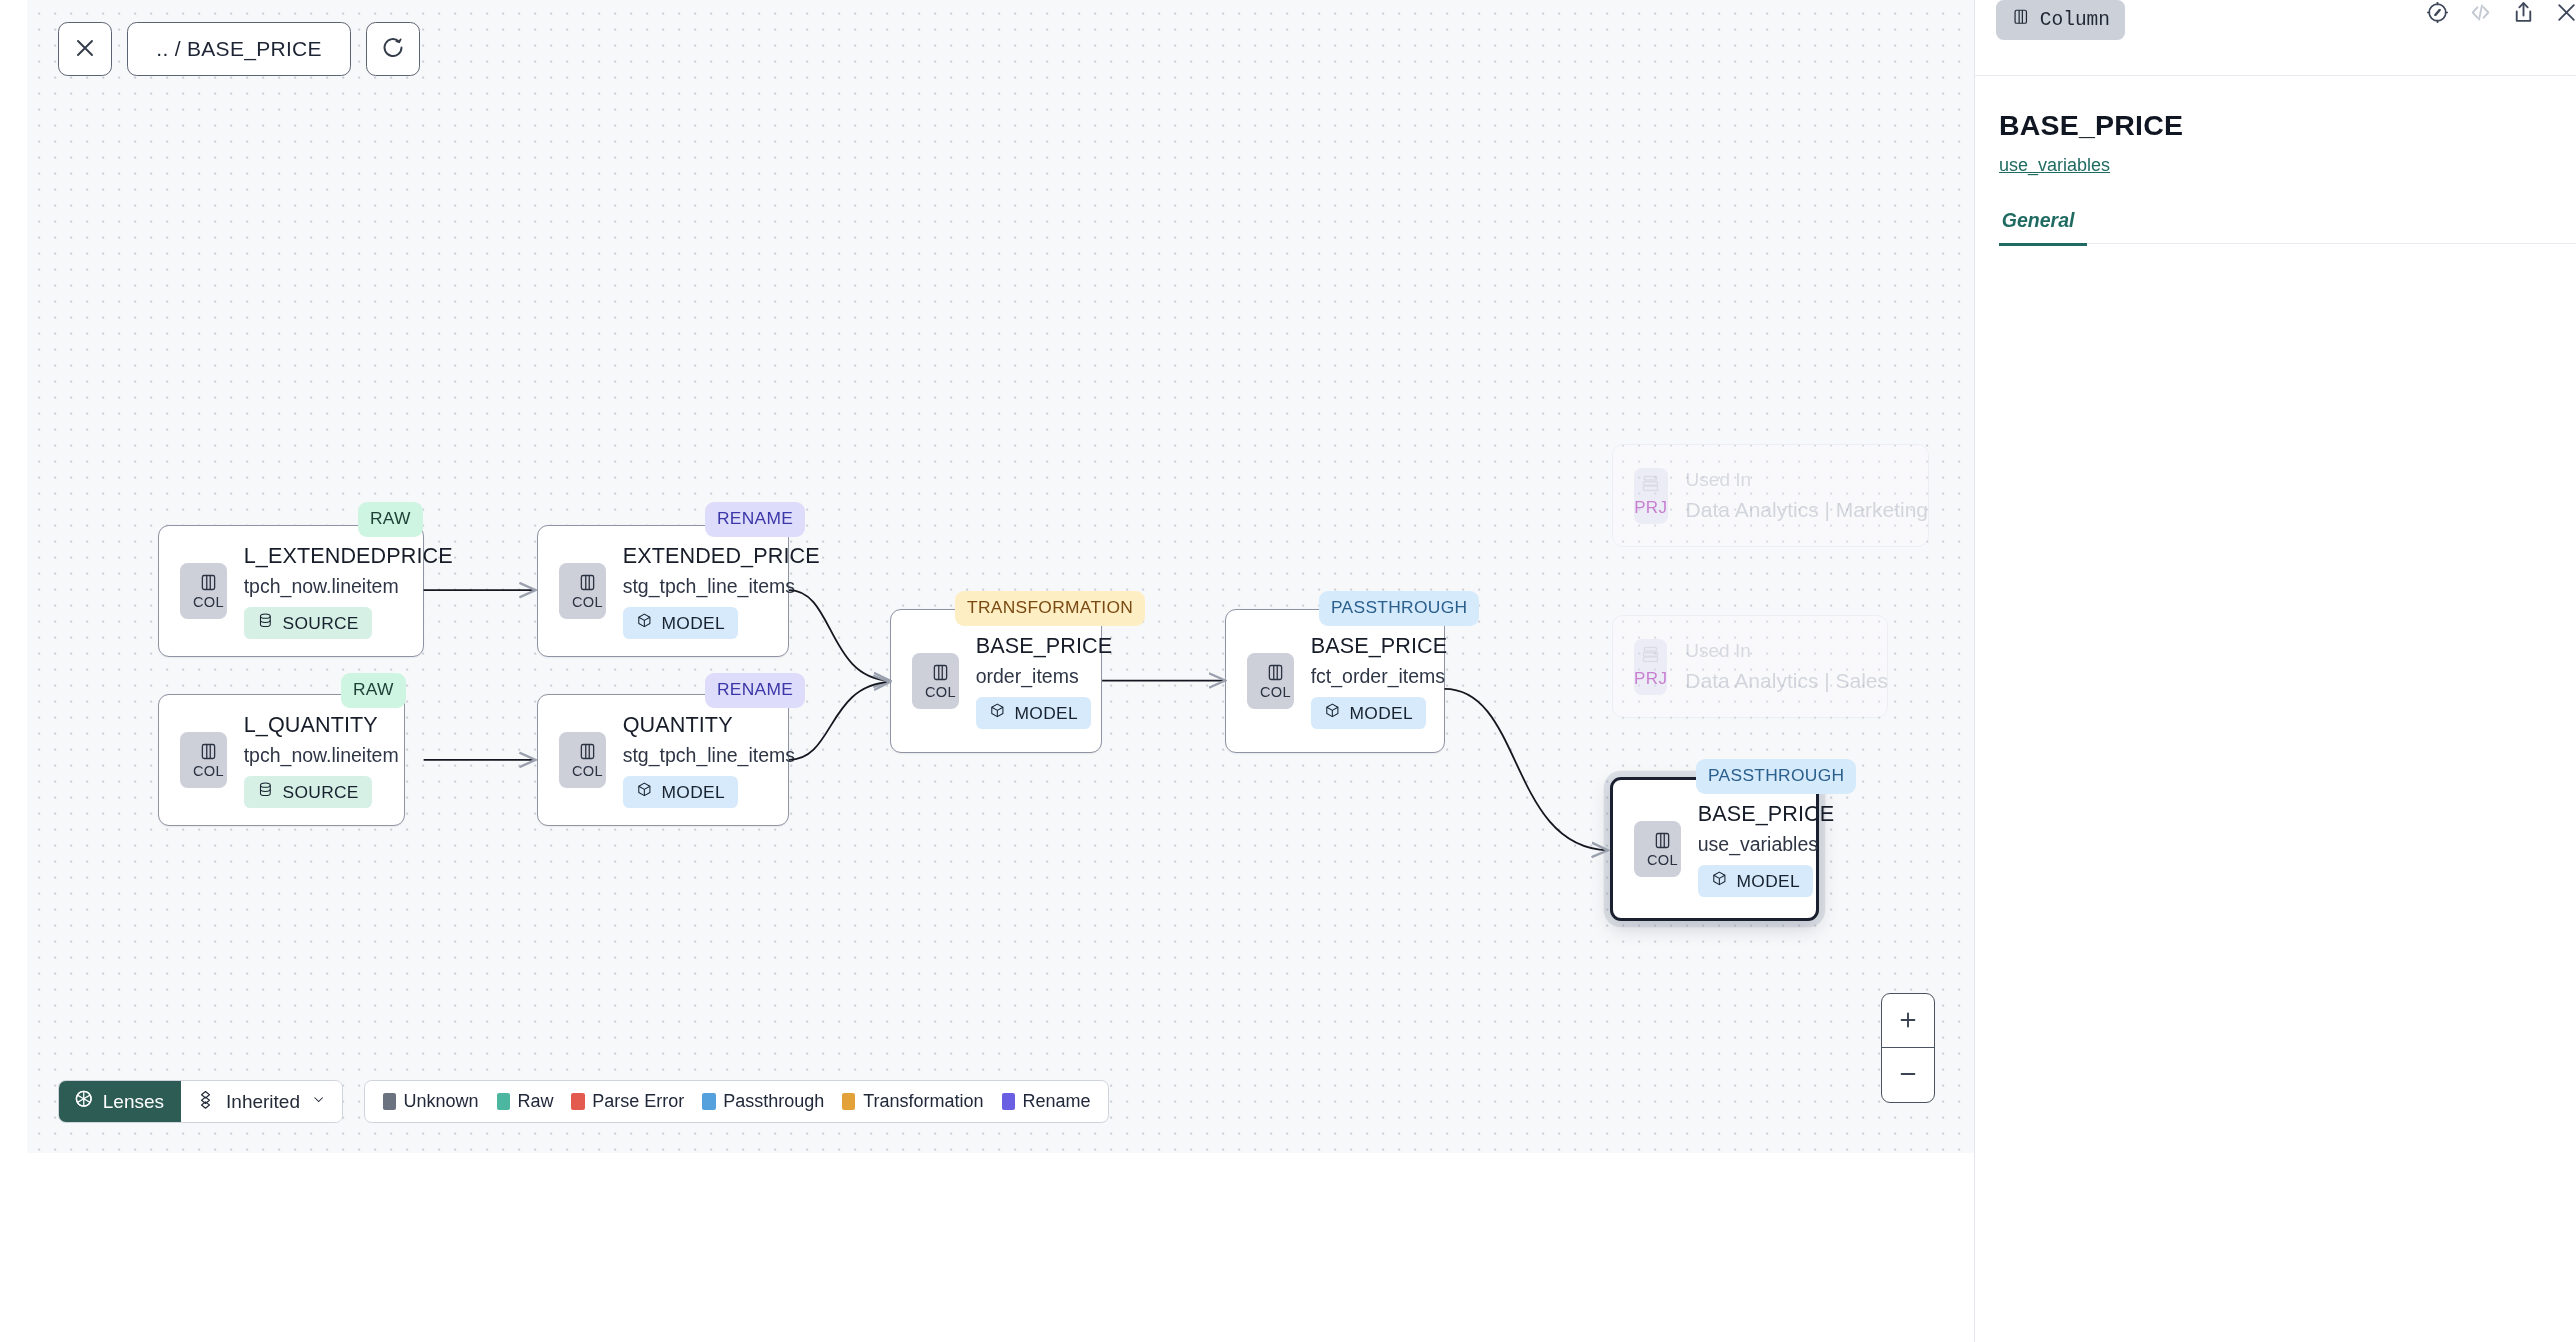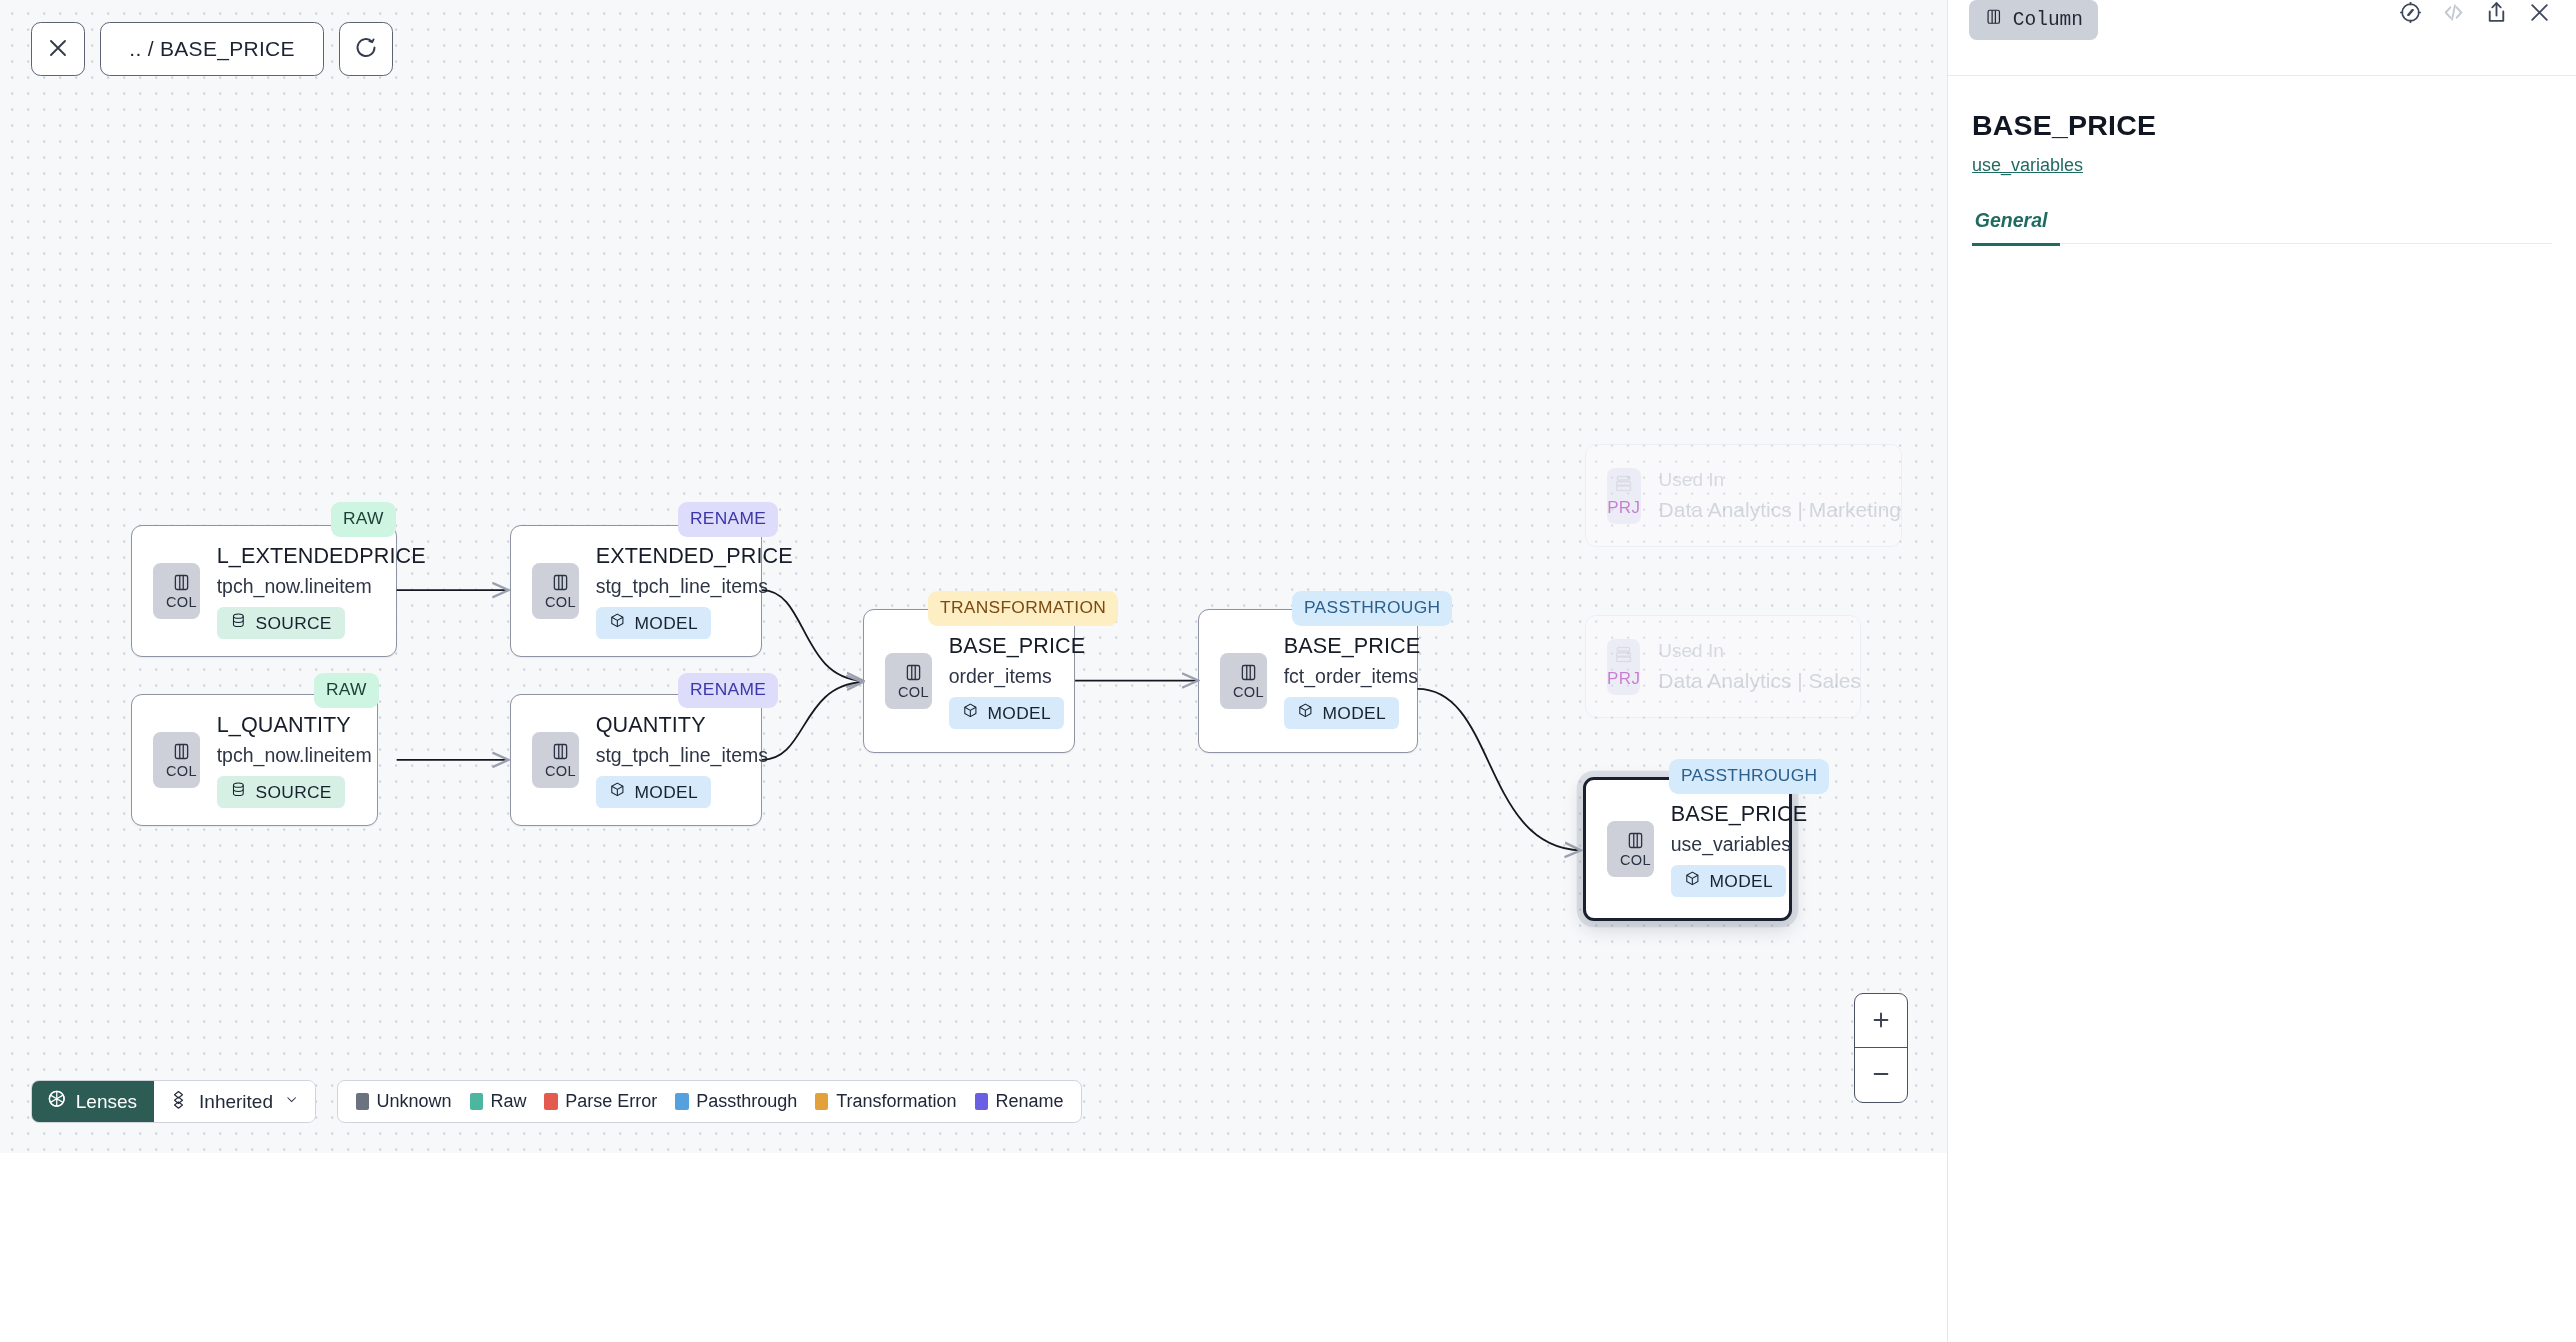--- a/index.html
+++ b/index.html
@@ -13,20 +13,21 @@
   
   #canvas {
     position: relative;
     width: 1947px; height: 1153px;
     background-color: #f7f8fa;
     background-image: radial-gradient(circle, #c9ccd6 1.1px, transparent 1.2px);
     background-size: 16px 16px;
     background-position: 4.2px 5.6px;
     overflow: hidden;
     flex: 0 0 auto;
+    margin-left: 27px;
   }
 
   
   #top-toolbar { position: absolute; left: 31px; top: 22px; display: flex; align-items: center; gap: 15.3px; z-index: 30; }
   .tb-btn {
     background: #fff; border: 1.1px solid #5c6373; border-radius: 9.7px;
     height: 54px; display: flex; align-items: center; justify-content: center;
     color: #343b49; cursor: pointer;
   }
   .tb-square { width: 54px; }

